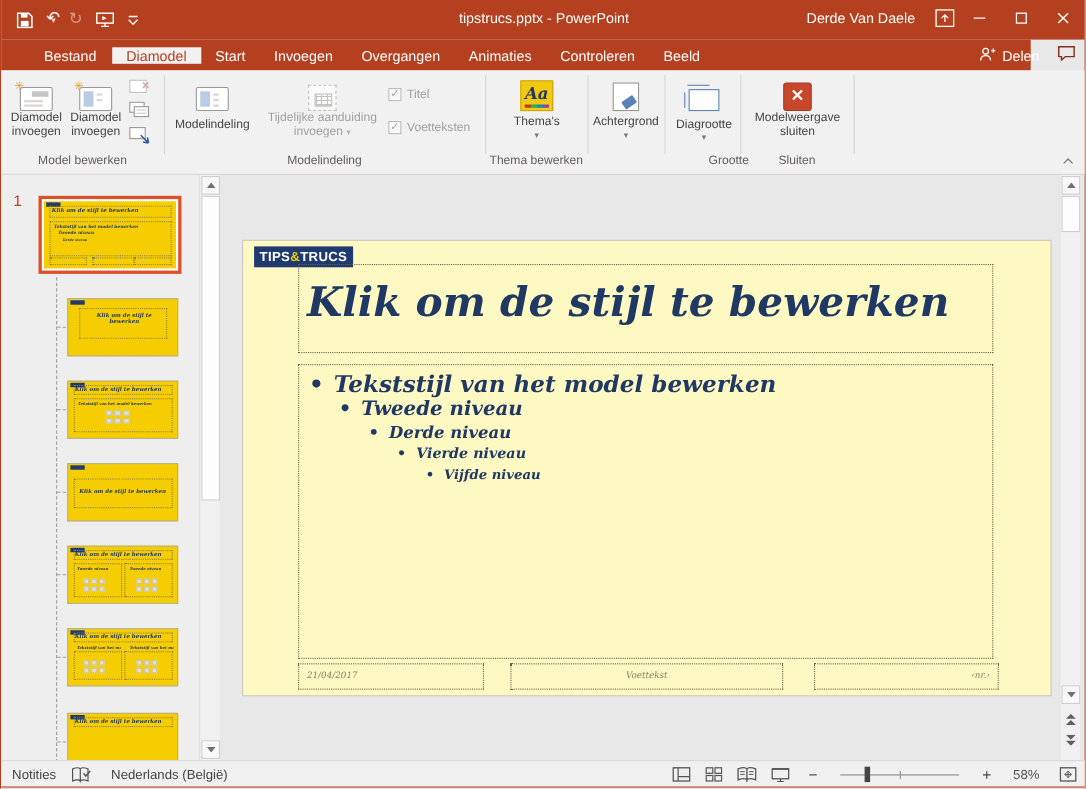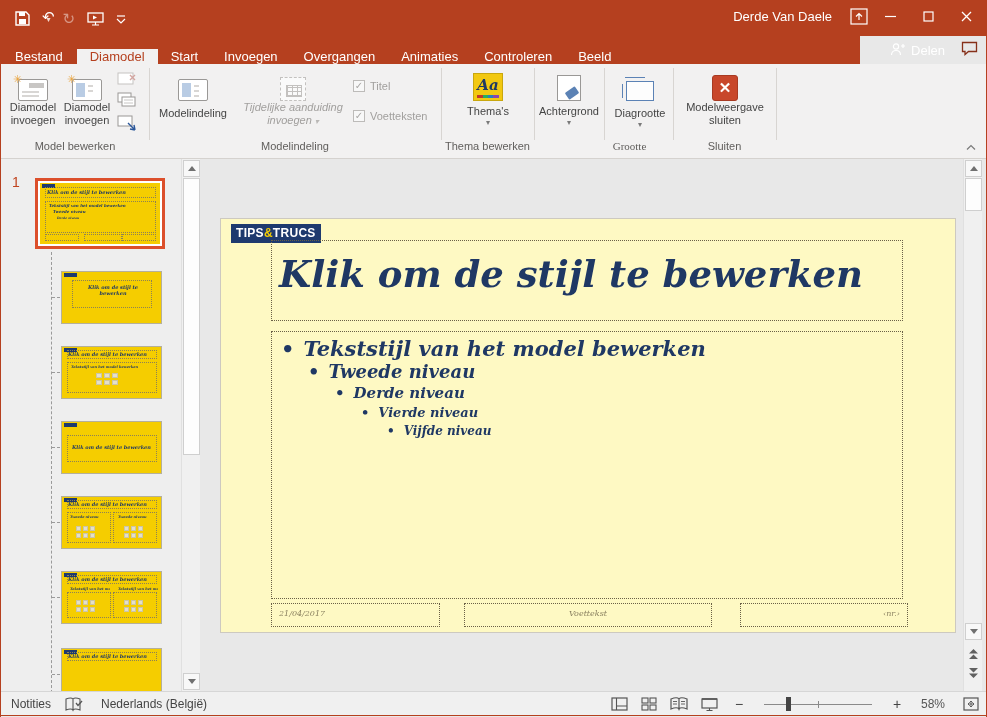--- a/index.html
+++ b/index.html
@@ -14,34 +14,34 @@
   .qat svg{display:block;}
   .caret-sm{font-size:8px;color:#f3d9cf;margin-left:-8px;}
   .dim{opacity:.45;}
   .win-title{position:absolute;left:0;right:0;top:9px;text-align:center;font-size:13px;color:#fff;}
   .user-name{position:absolute;right:156px;top:9px;font-size:13px;color:#fff;}
   .ribopt{position:absolute;right:120px;top:8px;}
   .win-btn{position:absolute;top:0;width:44px;height:32px;display:flex;align-items:center;justify-content:center;color:#fff;font-size:13px;}
   .btn-min{right:76px;} .btn-max{right:38px;} .btn-close{right:0;}
 
   
-  .tabrow{position:absolute;left:0;top:36px;width:859px;height:28px;background:#b5401f;display:flex;align-items:flex-end;color:#fff;font-size:13px;}
+  .tabrow{position:absolute;left:0;top:36px;width:936px;height:28px;background:#b5401f;display:flex;align-items:center;color:#fff;font-size:13px;padding-left:25px;}
   .tab{display:flex;align-items:center;padding:0 13px;cursor:default;}
   .tab.file{padding:0 14px;}
   .tab.active{background:#f2f1f1;color:#b5401f;}
   .tellme{display:flex;align-items:center;gap:7px;padding:0 10px;color:#f6e2da;}
   .tabrow-right{position:absolute;right:8px;top:36px;height:28px;display:flex;align-items:center;gap:16px;color:#fff;font-size:13px;}
 
   
   .ribbon{position:absolute;left:0;top:64px;width:987px;height:95px;background:#f2f1f1;border-bottom:1px solid #d5d2cf;color:#444;}
   .rsep{position:absolute;top:4px;width:1px;height:72px;background:#d8d5d2;}
   .rgroup-label{position:absolute;top:76px;height:15px;font-size:11px;color:#605e5c;text-align:center;}
   .bigbtn{position:absolute;top:3px;height:72px;display:flex;flex-direction:column;align-items:center;font-size:11px;line-height:13px;text-align:center;color:#444;cursor:default;}
   .bigbtn .ic{height:34px;display:flex;align-items:flex-end;justify-content:center;padding-top:4px;}
-  .bigbtn.gray{color:#a19f9d;font-style:italic;}
+  .bigbtn.gray{color:#a19f9d;}
   .caret{font-size:8px;color:#7a7a7a;line-height:9px;}
   .gray .caret{color:#b9b7b5;}
   .slide-ic{position:relative;width:30px;height:22px;border:1px solid #9a9896;background:#fff;border-radius:2px;}
   .slide-ic .bar{position:absolute;left:3px;top:3px;right:3px;height:5px;background:#c8c6c4;}
   .slide-ic .ln{position:absolute;left:3px;right:8px;height:2px;background:#d8d6d4;}
   .spark{position:absolute;left:-6px;top:-7px;color:#e8a33d;font-size:11px;}
   .colblock{position:absolute;left:3px;top:3px;width:9px;bottom:3px;background:#b9cce4;}
   .mini-col{position:absolute;left:116px;display:flex;flex-direction:column;gap:5px;}
   .mini-ic{width:20px;height:17px;position:relative;}
   .chk{position:absolute;display:flex;align-items:center;gap:5px;font-size:11px;color:#a19f9d;}
@@ -127,20 +127,21 @@
             <path d="M8.5 10 v3 M5 13 h7" stroke="#fff" stroke-width="1.2"></path>
           </svg>
       </span>
       <span>
         <svg width="10" height="10" viewBox="0 0 10 10">
             <path d="M1 2 h8" stroke="#fff" stroke-width="1.2"></path>
             <path d="M1 5 l4 4 4 -4" fill="none" stroke="#fff" stroke-width="1.2"></path>
           </svg>
       </span>
     </div>
+    <div class="win-title">tipstrucs.pptx  -  PowerPoint</div>
     <div class="user-name">Derde Van Daele</div>
     <div class="ribopt">
       <svg width="18" height="17" viewBox="0 0 18 17">
           <rect x="1" y="1" width="16" height="15" fill="none" stroke="#fff" stroke-width="1.2"></rect>
           <path d="M9 12 V6 M6 8.5 L9 5.5 L12 8.5" fill="none" stroke="#fff" stroke-width="1.2"></path>
         </svg>
     </div>
     <div class="win-btn btn-min">
       <svg width="11" height="11" viewBox="0 0 11 11">
           <path d="M0 5.5 h11" stroke="#fff" stroke-width="1.2"></path>
@@ -284,21 +285,21 @@
     </div>
     <div class="rsep" style="left:603px;"></div>
 
     <div class="bigbtn" style="left:606px;width:66px;">
       <span class="ic">
           <span class="size-ic"></span>
         </span>
       <span style="margin-top:6px;">Diagrootte</span>
       <span class="caret">▾</span>
     </div>
-    <div class="rgroup-label" style="left:594px;width:69px;font-family:Liberation Serif, serif;">Grootte</div>
+    <div class="rgroup-label" style="left:627px;width:69px;">Grootte</div>
     <div class="rsep" style="left:672px;"></div>
 
     <div class="bigbtn" style="left:676px;width:96px;">
       <span class="ic">
           <span class="closex-ic">✕</span>
         </span>
       <span>Modelweergave</span>
       <span>sluiten</span>
     </div>
     <div class="rgroup-label" style="left:672px;width:103px;">Sluiten</div>

